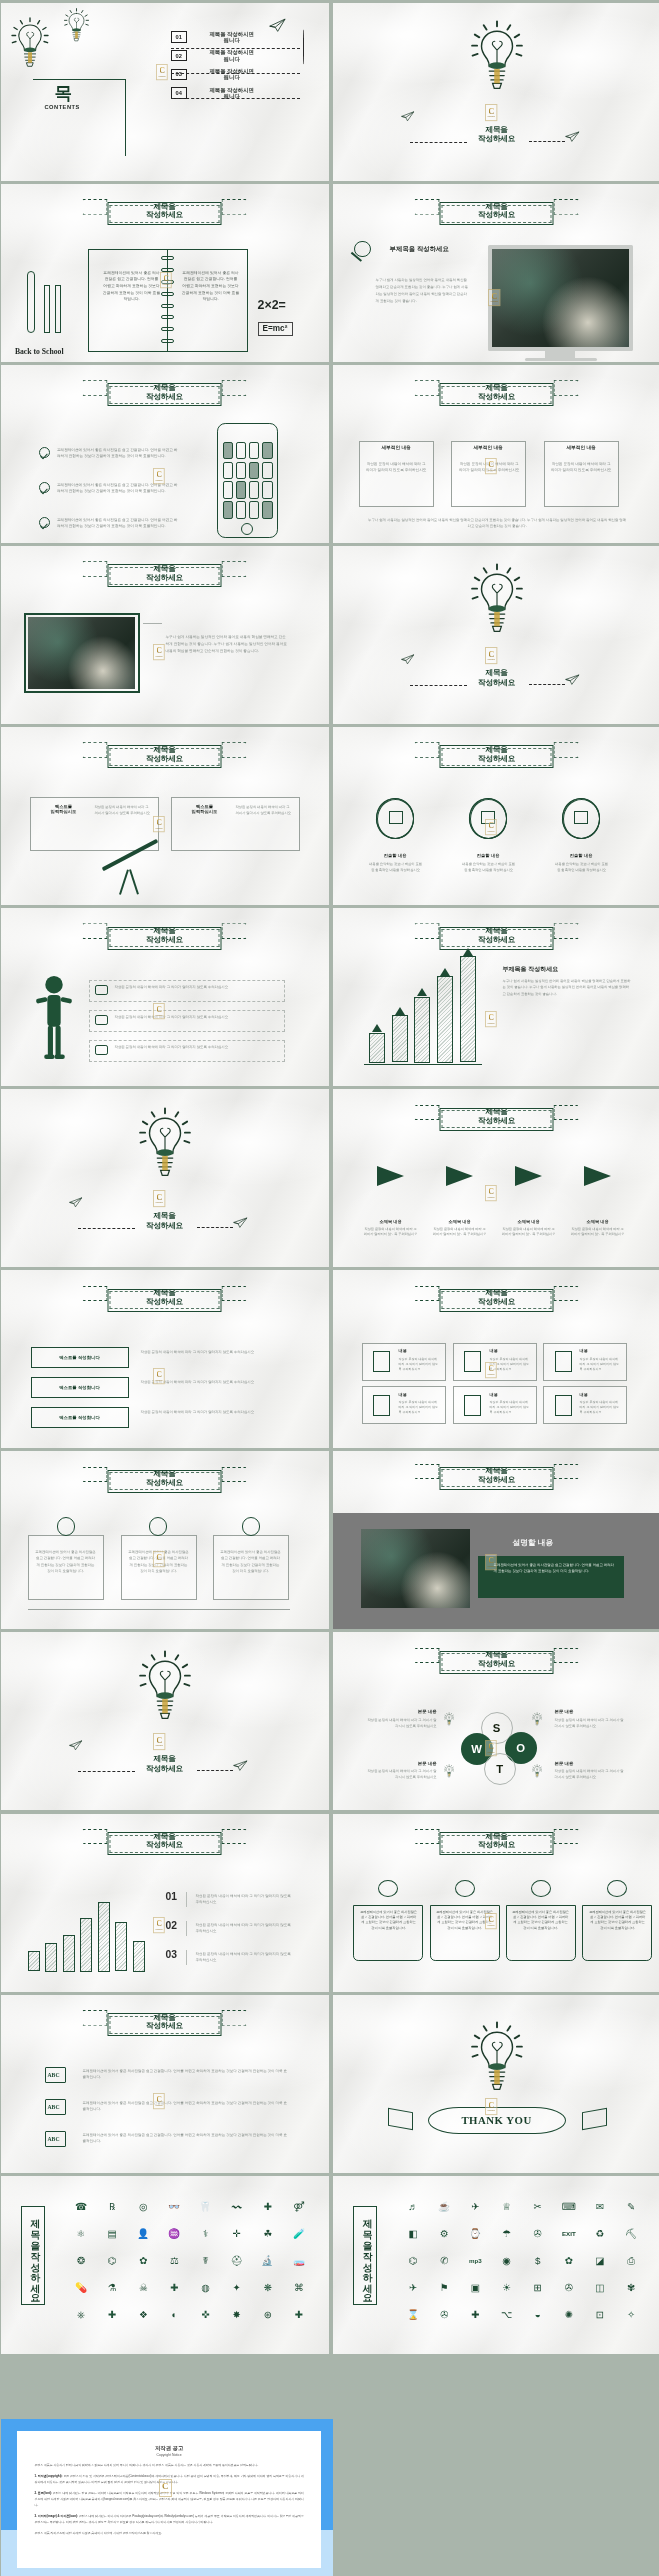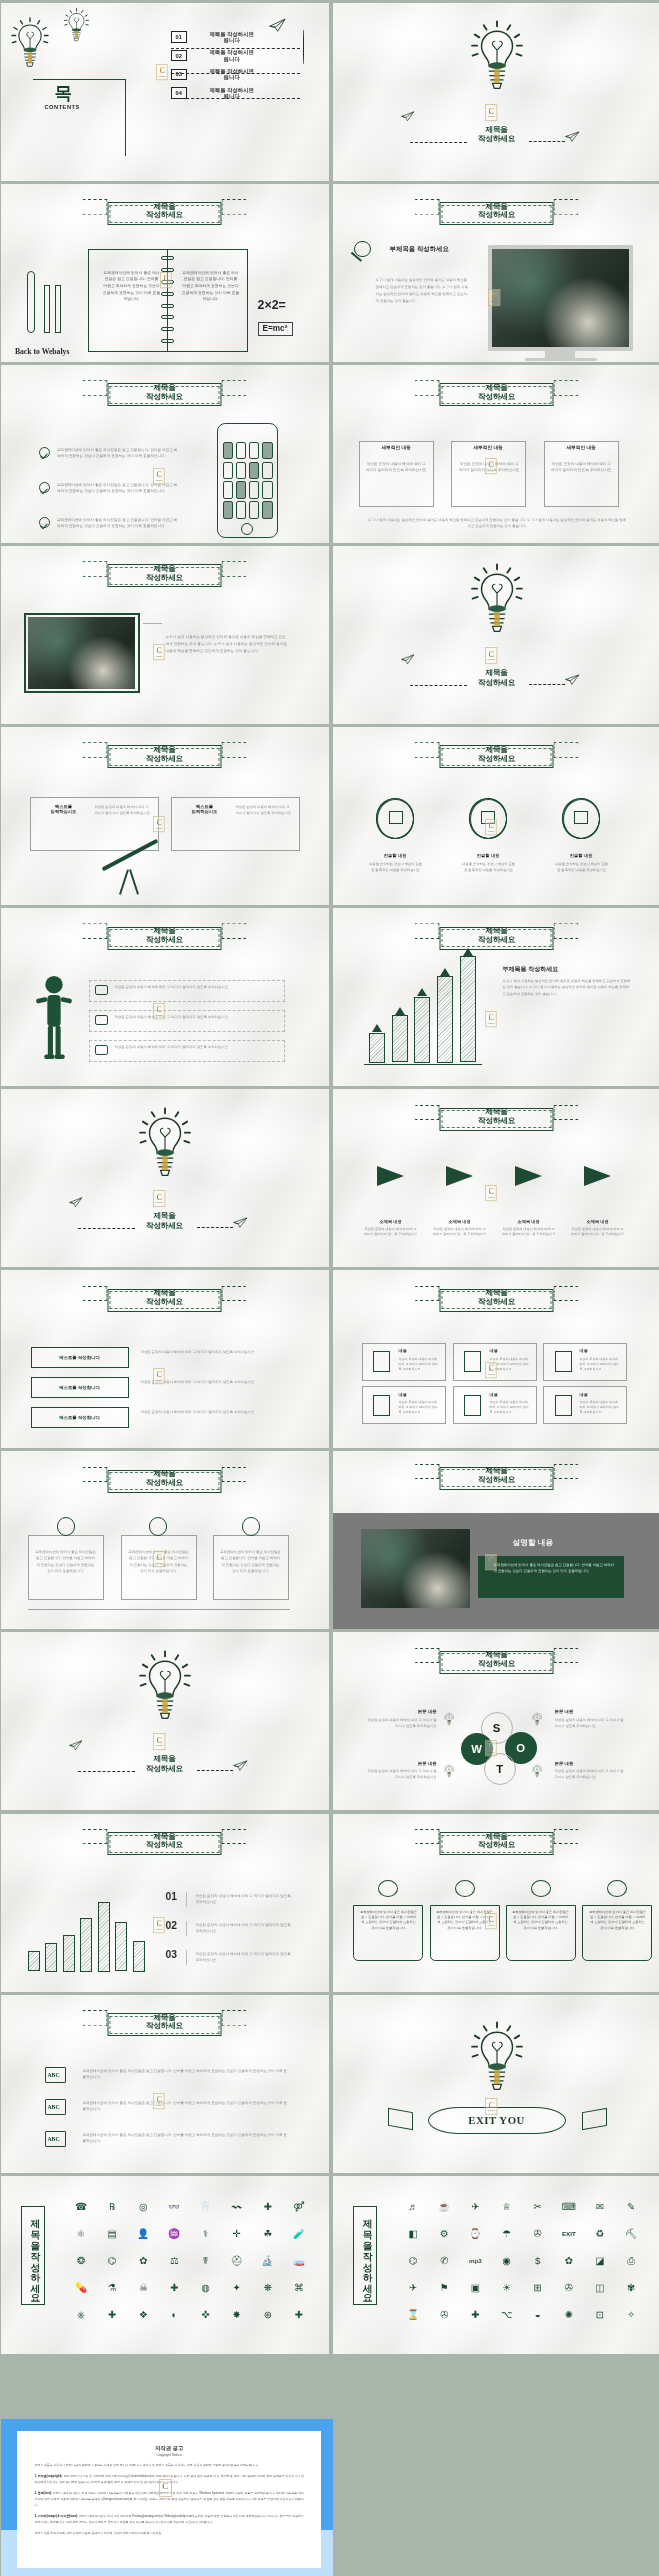--- a/index.html
+++ b/index.html
@@ -263,21 +263,21 @@
         <div style="position: absolute; left: 160px; top: 72px; width: 13.4px; height: 4.6px; border: 1.3px solid rgb(29, 74, 51); border-radius: 3.1px;"></div>
         <div style="position: absolute; left: 160px; top: 84px; width: 13.4px; height: 4.6px; border: 1.3px solid rgb(29, 74, 51); border-radius: 3.1px;"></div>
         <div style="position: absolute; left: 160px; top: 96px; width: 13.4px; height: 4.6px; border: 1.3px solid rgb(29, 74, 51); border-radius: 3.1px;"></div>
         <div style="position: absolute; left: 160px; top: 108px; width: 13.4px; height: 4.6px; border: 1.3px solid rgb(29, 74, 51); border-radius: 3.1px;"></div>
         <div style="position: absolute; left: 160px; top: 120px; width: 13.4px; height: 4.6px; border: 1.3px solid rgb(29, 74, 51); border-radius: 3.1px;"></div>
         <div style="position: absolute; left: 160px; top: 131px; width: 13.4px; height: 4.6px; border: 1.3px solid rgb(29, 74, 51); border-radius: 3.1px;"></div>
         <div style="position: absolute; left: 160px; top: 143px; width: 13.4px; height: 4.6px; border: 1.3px solid rgb(29, 74, 51); border-radius: 3.1px;"></div>
         <div style="position: absolute; left: 160px; top: 155px; width: 13.4px; height: 4.6px; border: 1.3px solid rgb(29, 74, 51); border-radius: 3.1px;"></div>
         <div style="position: absolute; left: 102px; top: 86px; width: 58px; font-size: 3.8px; line-height: 1.75; color: rgb(75, 85, 79); text-align: center;">프레젠테이션에 있어서 좋은 의사전달은 쉽고 간결합니다. 언어를 어렵고 화려하게 표현하는 것보다 간결하게 표현하는 것이 더욱 효율적입니다.</div>
         <div style="position: absolute; left: 181px; top: 86px; width: 58px; font-size: 3.8px; line-height: 1.75; color: rgb(75, 85, 79); text-align: center;">프레젠테이션에 있어서 좋은 의사전달은 쉽고 간결합니다. 언어를 어렵고 화려하게 표현하는 것보다 간결하게 표현하는 것이 더욱 효율적입니다.</div>
-        <div style="position: absolute; left: 14.4px; top: 163px; font-size: 7.7px; font-weight: 700; color: rgb(31, 38, 34); font-family: &quot;Liberation Serif&quot;, serif;">Back to Webalys</div>
+        <div style="position: absolute; left: 14.4px; top: 163px; font-size: 7.7px; font-weight: 700; color: rgb(31, 38, 34); font-family: &quot;Liberation Serif&quot;, serif;">Back to School</div>
         <div style="position: absolute; left: 257px; top: 114px; font-size: 12.4px; font-weight: 700; color: rgb(31, 38, 34);">2×2=</div>
         <div style="position: absolute; left: 257px; top: 138px; font-size: 8.2px; font-weight: 700; color: rgb(31, 38, 34); border: 0.8px solid rgb(68, 68, 68); padding: 1.5px 4.1px;">E=mc²</div>
         <div style="position: absolute; left: 26px; top: 87px; width: 8.2px; height: 62px; border: 1px solid rgb(29, 74, 51); border-radius: 4.1px;"></div>
         <div style="position: absolute; left: 43px; top: 101px; width: 6.2px; height: 48px; border: 1px solid rgb(29, 74, 51);"></div>
         <div style="position: absolute; left: 54px; top: 101px; width: 6.2px; height: 48px; border: 1px solid rgb(29, 74, 51);"></div>
         <div class="wm" style="left: 159px; top: 88px; transform: scale(0.9); transform-origin: left top;">
           <span class="c">C</span>
           <span class="t">CONTENTS</span>
         </div>
       </div>
@@ -986,21 +986,21 @@
               <path d="M42 118h16l-3 9h-10z" stroke-width="2.2"></path>
               <path d="M50 84V58M50 58l-7-8M50 58l8-8M43 50c-3-4-1-8 3-8M58 50c3-4 1-8-3-8" stroke-width="2"></path>
             </g>
             <ellipse cx="50" cy="86" rx="15" ry="6" fill="#2b5c40"></ellipse>
             <rect x="45" y="92" width="10" height="26" fill="#c8a23a" opacity=".85"></rect>
             <g stroke="#1d3a2a" stroke-width="3.4" stroke-linecap="round">
               <path d="M50 6v9M26 13l5 8M74 13l-5 8M10 30l8 5M90 30l-8 5M5 50h9M86 50h9M6 68l9-3M94 68l-9-3"></path>
             </g>
           </svg></div>
         <div style="position: absolute; left: 50%; top: 112px; transform: translateX(-50%); width: 138px; height: 27px; border: 1.3px solid rgb(29, 74, 51); border-radius: 31px / 13.4px; display: flex; align-items: center; justify-content: center; background: rgba(255, 255, 255, 0.4);">
-          <div style="font: 700 10.8px &quot;Liberation Serif&quot;, serif; letter-spacing: 0.5px; color: rgb(23, 61, 41);">EXIT YOU</div>
+          <div style="font: 700 10.8px &quot;Liberation Serif&quot;, serif; letter-spacing: 0.5px; color: rgb(23, 61, 41);">THANK YOU</div>
         </div>
         <div style="position: absolute; left: 55px; top: 115px; width: 25px; height: 17.5px; border: 1.2px solid rgb(29, 74, 51); transform: skewY(10deg);"></div>
         <div style="position: absolute; left: 249px; top: 115px; width: 25px; height: 17.5px; border: 1.2px solid rgb(29, 74, 51); transform: skewY(-10deg);"></div>
         <div class="wm" style="left: 152px; top: 103px; transform: scale(0.95); transform-origin: left top;">
           <span class="c">C</span>
           <span class="t">CONTENTS</span>
         </div>
       </div>
     </div>
     <div class="slide">

